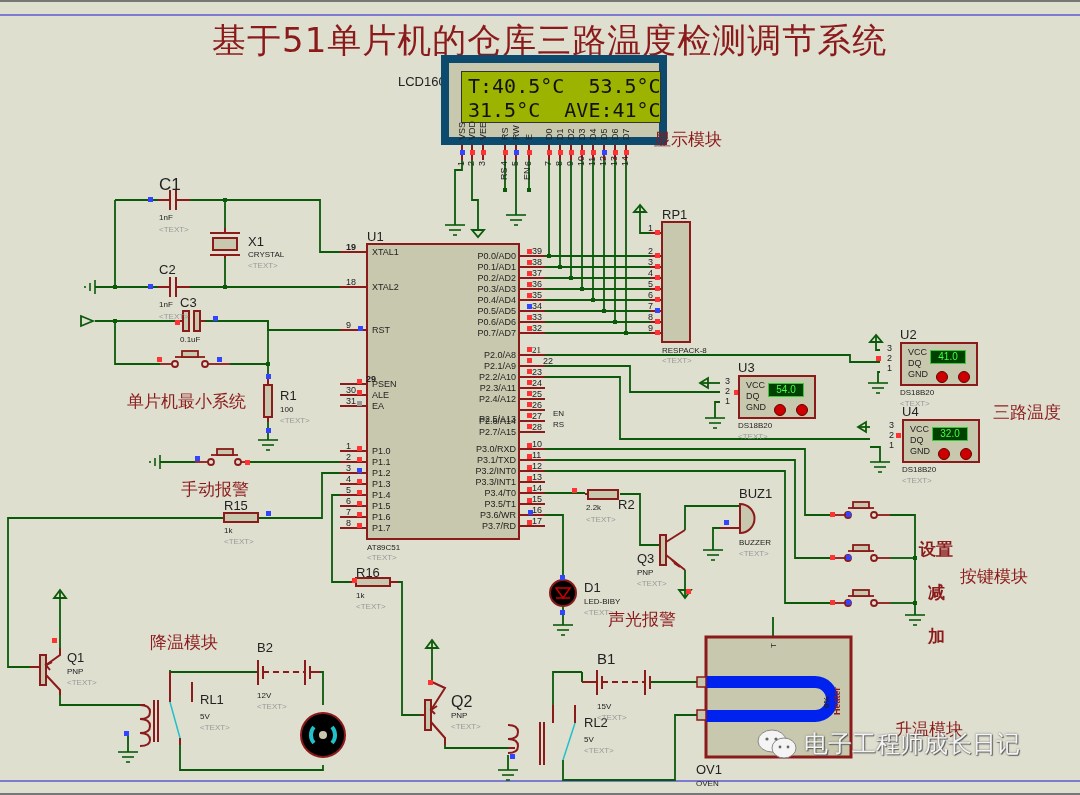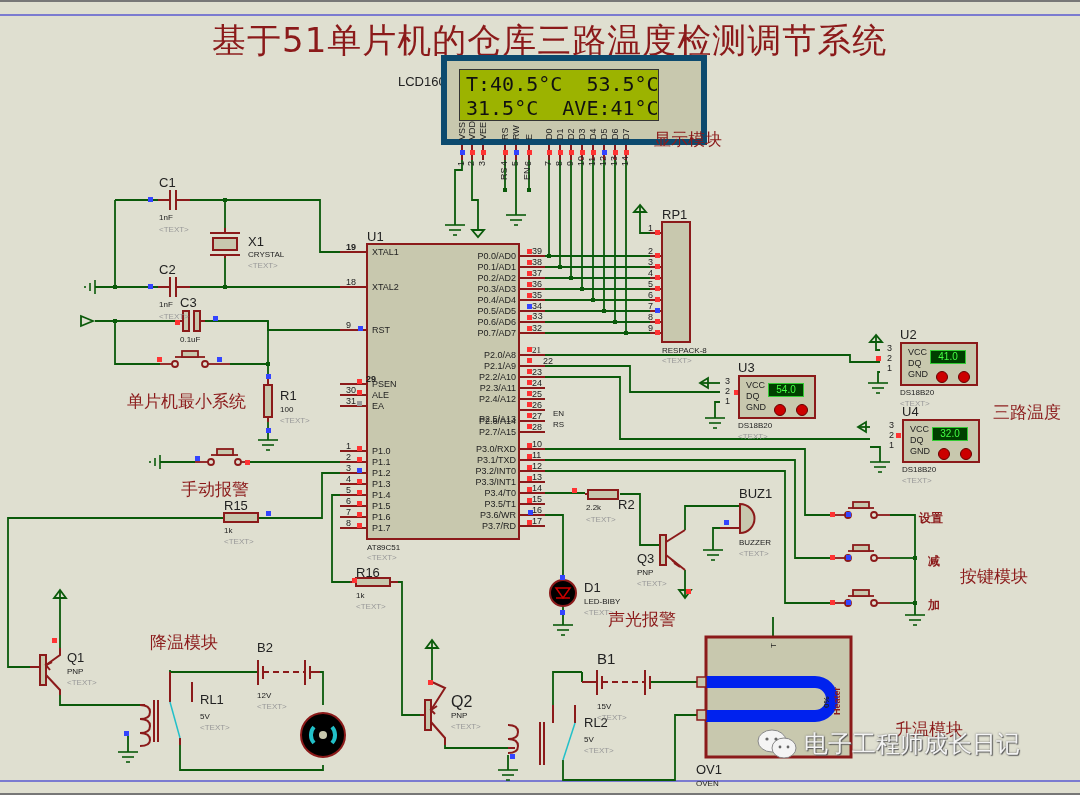--- a/index.html
+++ b/index.html
@@ -1,22 +1,22 @@
 <!DOCTYPE html>
 <html><head>
 <meta charset="utf-8">
 <style>
   html,body{margin:0;padding:0;background:#dfdfd0;}
   body{width:1080px;height:795px;overflow:hidden;position:relative;font-family:"Liberation Sans",sans-serif;}
   #sch{position:absolute;left:0;top:0;}
   .title{position:absolute;left:212px;top:18px;font-size:34px;color:#8b1a1a;letter-spacing:1px;font-family:"DejaVu Sans",sans-serif;white-space:nowrap;}
   .cn{position:absolute;color:#8b1a1a;font-size:17px;font-family:"DejaVu Sans",sans-serif;white-space:nowrap;}
-  .cnb{position:absolute;color:#8b1a1a;font-size:12px;font-weight:bold;font-family:"DejaVu Sans",sans-serif;white-space:nowrap;}
+  .cnb{position:absolute;color:#8b1a1a;font-size:17px;font-weight:bold;font-family:"DejaVu Sans",sans-serif;white-space:nowrap;margin-top:28px;}
   .wm{position:absolute;left:758px;top:728px;font-size:24px;color:#f4f4f4;text-shadow:0 0 2px #666,1px 1px 1px #555;font-family:"DejaVu Sans",sans-serif;white-space:nowrap;}
-  .lcd{position:absolute;left:441px;top:55px;width:266px;height:90px;background:#c8c8ae;border:6px solid #0c4a6e;box-sizing:border-box;}
+  .lcd{position:absolute;left:441px;top:55px;width:226px;height:90px;background:#c8c8ae;border:8px solid #0c4a6e;box-sizing:border-box;}
   .lcd-screen{position:absolute;left:12px;top:8px;width:200px;height:52px;background:#9cb300;border:1px solid #333;box-sizing:border-box;font-family:"DejaVu Sans Mono",monospace;font-size:20px;color:#111;line-height:24px;padding:2px 0 0 6px;white-space:pre;}
   .lcd-label{position:absolute;left:398px;top:74px;font-size:13px;color:#222;}
   .ds{position:absolute;background:#c8c8ae;border:2px solid #8b1a1a;box-sizing:border-box;width:78px;height:44px;}
   .ds .readout{position:absolute;left:28px;top:6px;width:34px;height:12px;background:#004000;border:1px solid #3c3;color:#4f4;font-size:10px;text-align:center;line-height:12px;}
   .ds .pl{position:absolute;left:6px;font-size:9px;color:#222;}
   .ds .btn{position:absolute;top:27px;width:10px;height:10px;border-radius:50%;background:#c00;border:1px solid #600;}
   .lbl{position:absolute;font-size:11px;color:#222;white-space:nowrap;}
   .lblm{position:absolute;font-size:8px;color:#222;white-space:nowrap;}
   .txt{position:absolute;font-size:8px;color:#999;white-space:nowrap;}
   .pin{position:absolute;font-size:9px;color:#222;white-space:nowrap;}
@@ -659,21 +659,21 @@
     <div class="icp" style="left: 532px; top: 257px;">38</div>
     <div class="icp" style="right: 564px; top: 273px; text-align: right;">P0.2/AD2</div>
     <div class="icp" style="left: 532px; top: 268px;">37</div>
     <div class="icp" style="right: 564px; top: 284px; text-align: right;">P0.3/AD3</div>
     <div class="icp" style="left: 532px; top: 279px;">36</div>
     <div class="icp" style="right: 564px; top: 295px; text-align: right;">P0.4/AD4</div>
     <div class="icp" style="left: 532px; top: 290px;">35</div>
     <div class="icp" style="right: 564px; top: 306px; text-align: right;">P0.5/AD5</div>
     <div class="icp" style="left: 532px; top: 301px;">34</div>
     <div class="icp" style="right: 564px; top: 317px; text-align: right;">P0.6/AD6</div>
-    <div class="icp" style="left: 532px; top: 312px; font-family: Liberation Mono, monospace;">33</div>
+    <div class="icp" style="left: 532px; top: 312px;">33</div>
     <div class="icp" style="right: 564px; top: 328px; text-align: right;">P0.7/AD7</div>
     <div class="icp" style="left: 532px; top: 323px;">32</div>
     <div class="icp" style="right: 564px; top: 350px; text-align: right;">P2.0/A8</div>
     <div class="icp" style="left: 532px; top: 345px; font-family: Liberation Serif, serif;">21</div>
     <div class="icp" style="right: 564px; top: 361px; text-align: right;">P2.1/A9</div>
     <div class="icp" style="left: 532px; top: 356px; margin-left: 11px;">22</div>
     <div class="icp" style="right: 564px; top: 372px; text-align: right; margin-left: 41px;">P2.2/A10</div>
     <div class="icp" style="left: 532px; top: 367px;">23</div>
     <div class="icp" style="right: 564px; top: 383px; text-align: right;">P2.3/A11</div>
     <div class="icp" style="left: 532px; top: 378px;">24</div>
@@ -700,21 +700,21 @@
     <div class="icp" style="right: 564px; top: 510px; text-align: right;">P3.6/WR</div>
     <div class="icp" style="left: 532px; top: 505px;">16</div>
     <div class="icp" style="right: 564px; top: 521px; text-align: right;">P3.7/RD</div>
     <div class="icp" style="left: 532px; top: 516px;">17</div>
   </div>
 <div class="lblm" style="left:367px;top:543px;">AT89C51</div>
 <div class="txt" style="left:367px;top:553px;">&lt;TEXT&gt;</div>
 <div class="lblm" style="left:553px;top:409px;">EN</div>
 <div class="lblm" style="left:553px;top:420px;">RS</div>
 
-<div class="lbl" style="left:159px;top:175px;font-size:13px;">C1</div>
+<div class="lbl" style="left:159px;top:175px;font-size:17px;">C1</div>
 <div class="lblm" style="left:159px;top:213px;">1nF</div>
 <div class="txt" style="left:159px;top:225px;">&lt;TEXT&gt;</div>
 <div class="lbl" style="left:159px;top:262px;font-size:13px;">C2</div>
 <div class="lblm" style="left:159px;top:300px;">1nF</div>
 <div class="txt" style="left:159px;top:312px;">&lt;TEXT&gt;</div>
 <div class="lbl" style="left:180px;top:295px;font-size:13px;">C3</div>
 <div class="lblm" style="left:180px;top:335px;">0.1uF</div>
 <div class="lbl" style="left:248px;top:234px;font-size:13px;">X1</div>
 <div class="lblm" style="left:248px;top:250px;">CRYSTAL</div>
 <div class="txt" style="left:248px;top:261px;">&lt;TEXT&gt;</div>

